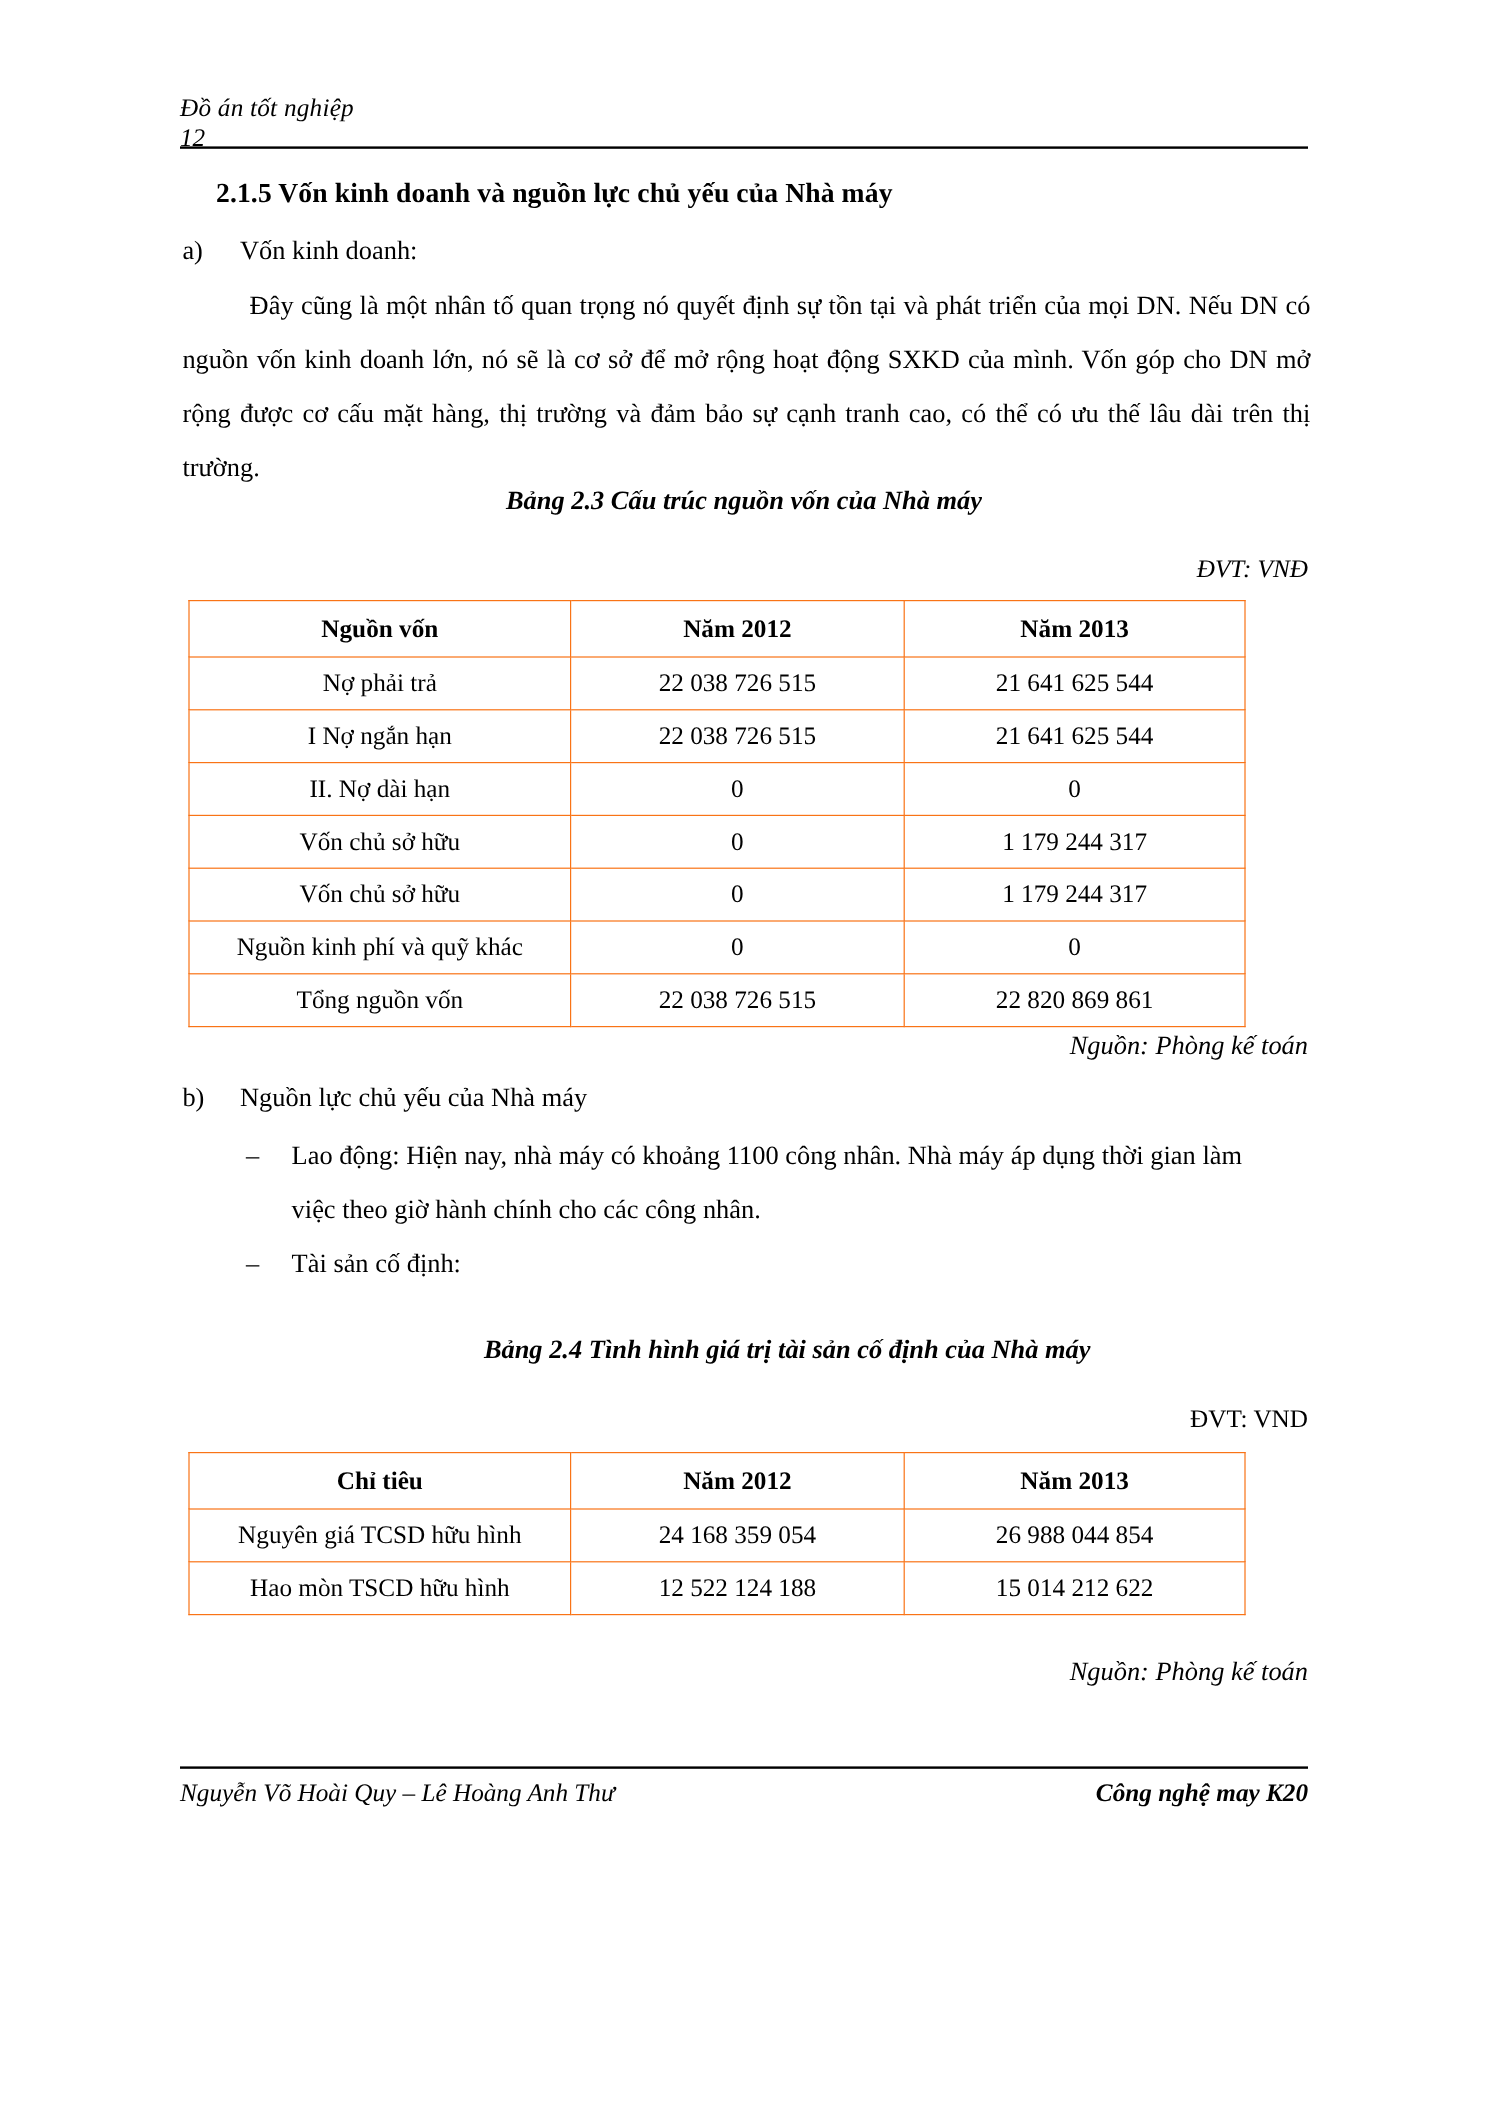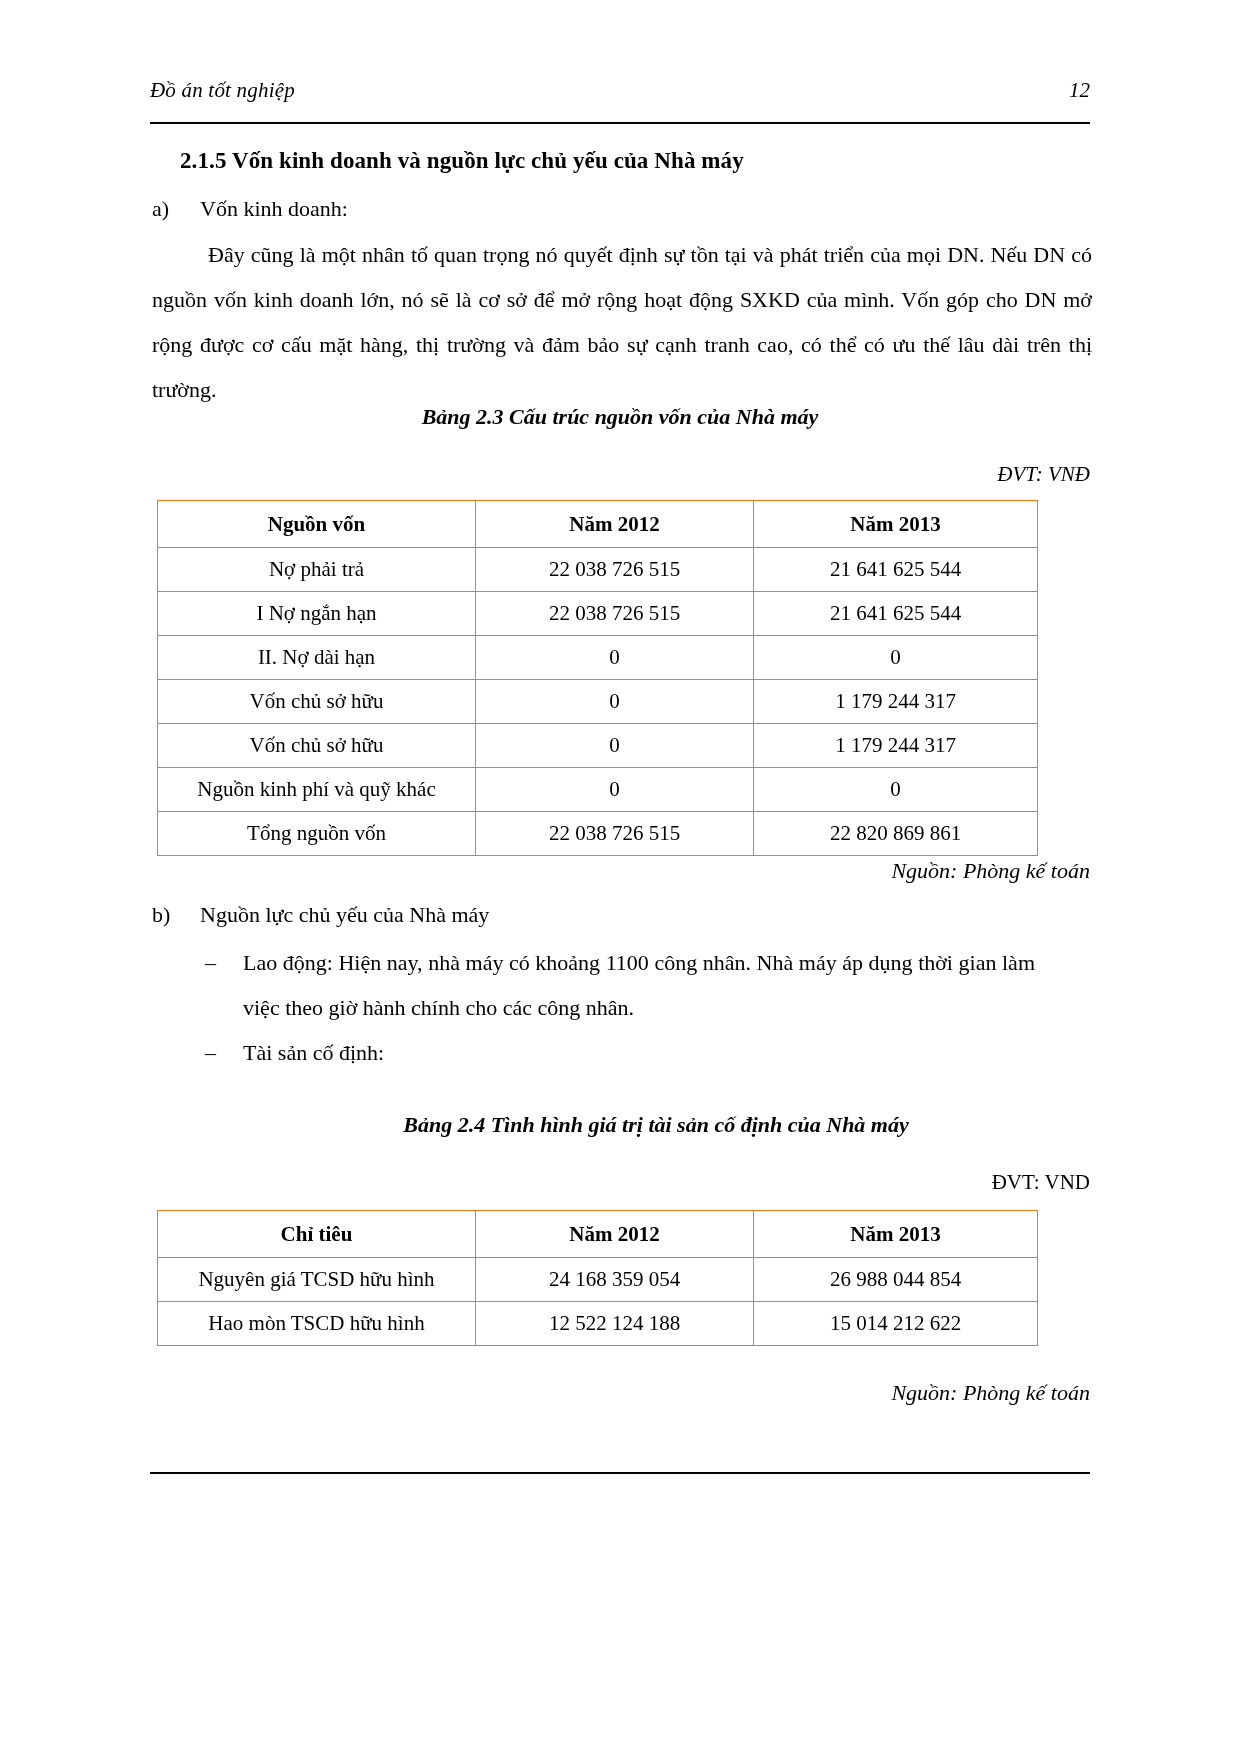--- a/index.html
+++ b/index.html
@@ -20,20 +20,21 @@
 
   
   .header {
     position: absolute;
     left: 150px;
     top: 78px;
     width: 940px;
     display: flex;
     justify-content: space-between;
     align-items: baseline;
+    flex-direction: column;
   }
   .header-title {
     font-style: italic;
     font-size: 21px;
     letter-spacing: 0.2px;
   }
   .header-page {
     font-style: italic;
     font-size: 21px;
   }
@@ -339,14 +340,18 @@
         <td>Hao mòn TSCD hữu hình</td>
         <td>12 522 124 188</td>
         <td>15 014 212 622</td>
       </tr>
     </tbody>
   </table>
 
   <div class="source2">Nguồn: Phòng kế toán</div>
 
   <div class="footer-rule"></div>
+  <div class="footer">
+    <div>Nguyễn Võ Hoài Quy – Lê Hoàng Anh Thư</div>
+    <div class="footer-right">Công nghệ may K20</div>
+  </div>
 
 </div>
 
 </body></html>

